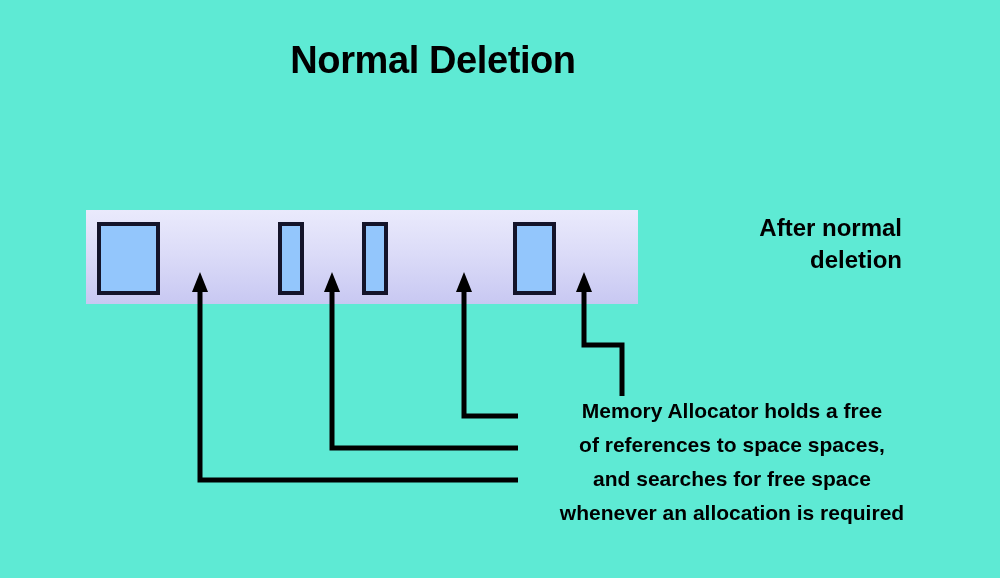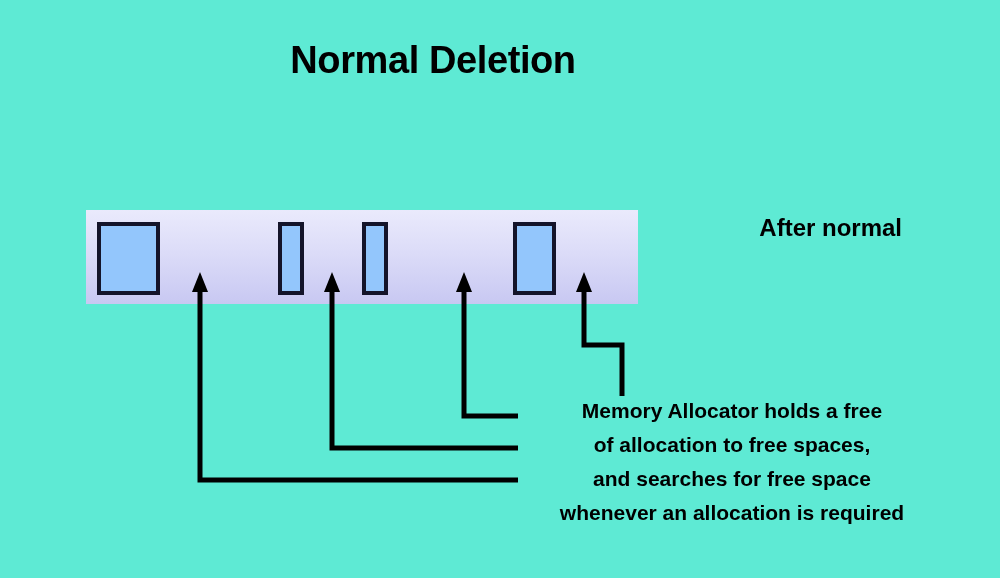--- a/index.html
+++ b/index.html
@@ -113,22 +113,23 @@
     </g>
 
     <g>
       <path d="M584,290 L584,345 L622,345 L622,396" fill="none" stroke="#000000" stroke-width="5" stroke-linecap="butt"></path>
       <polygon points="584,272 576,292 592,292" fill="#000000"></polygon>
     </g>
   </svg>
 
   <div id="after-label">
     <span>After normal</span><br>
+    <span>deletion</span>
   </div>
 
   <div id="allocator-note">
     <span class="note-line">Memory Allocator holds a free</span>
-    <span class="note-line">of allocation to free spaces,</span>
+    <span class="note-line">of references to space spaces,</span>
     <span class="note-line">and searches for free space</span>
     <span class="note-line">whenever an allocation is required</span>
   </div>
 
 </div>
 
 </body></html>

